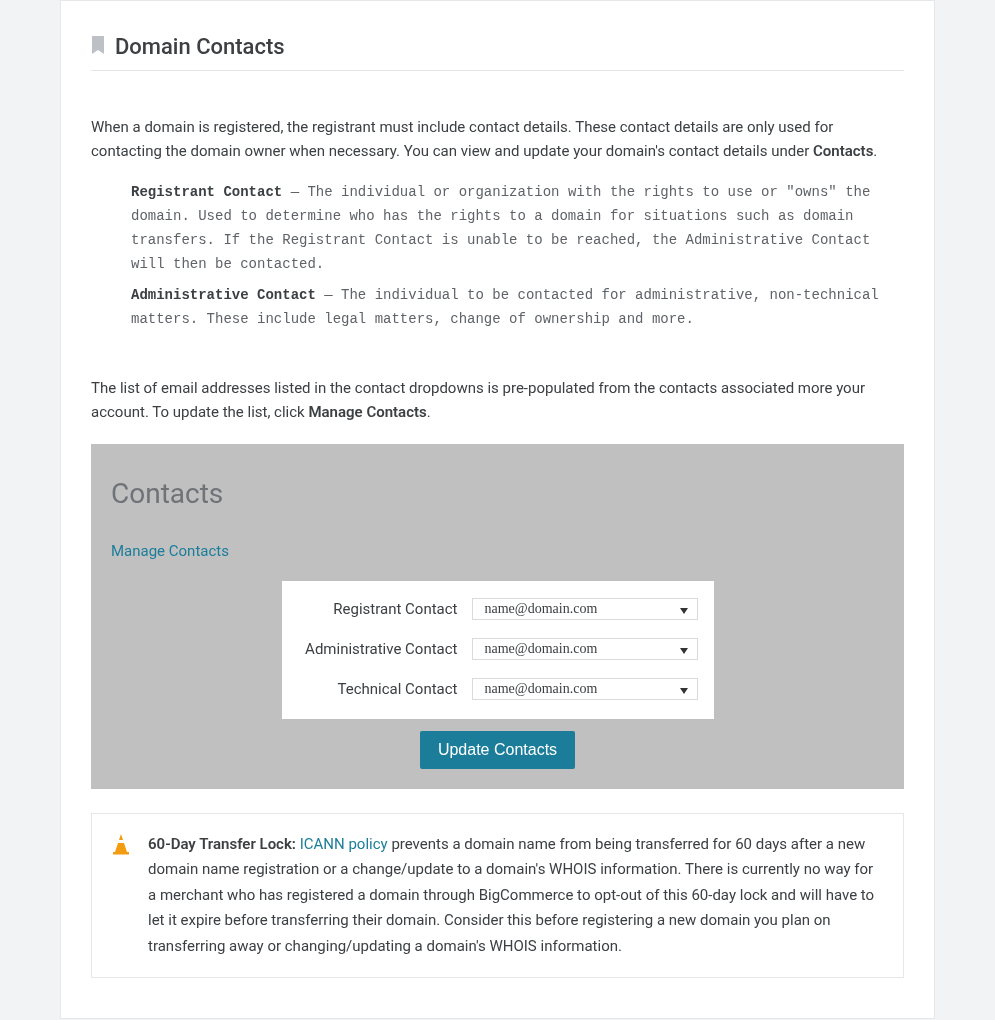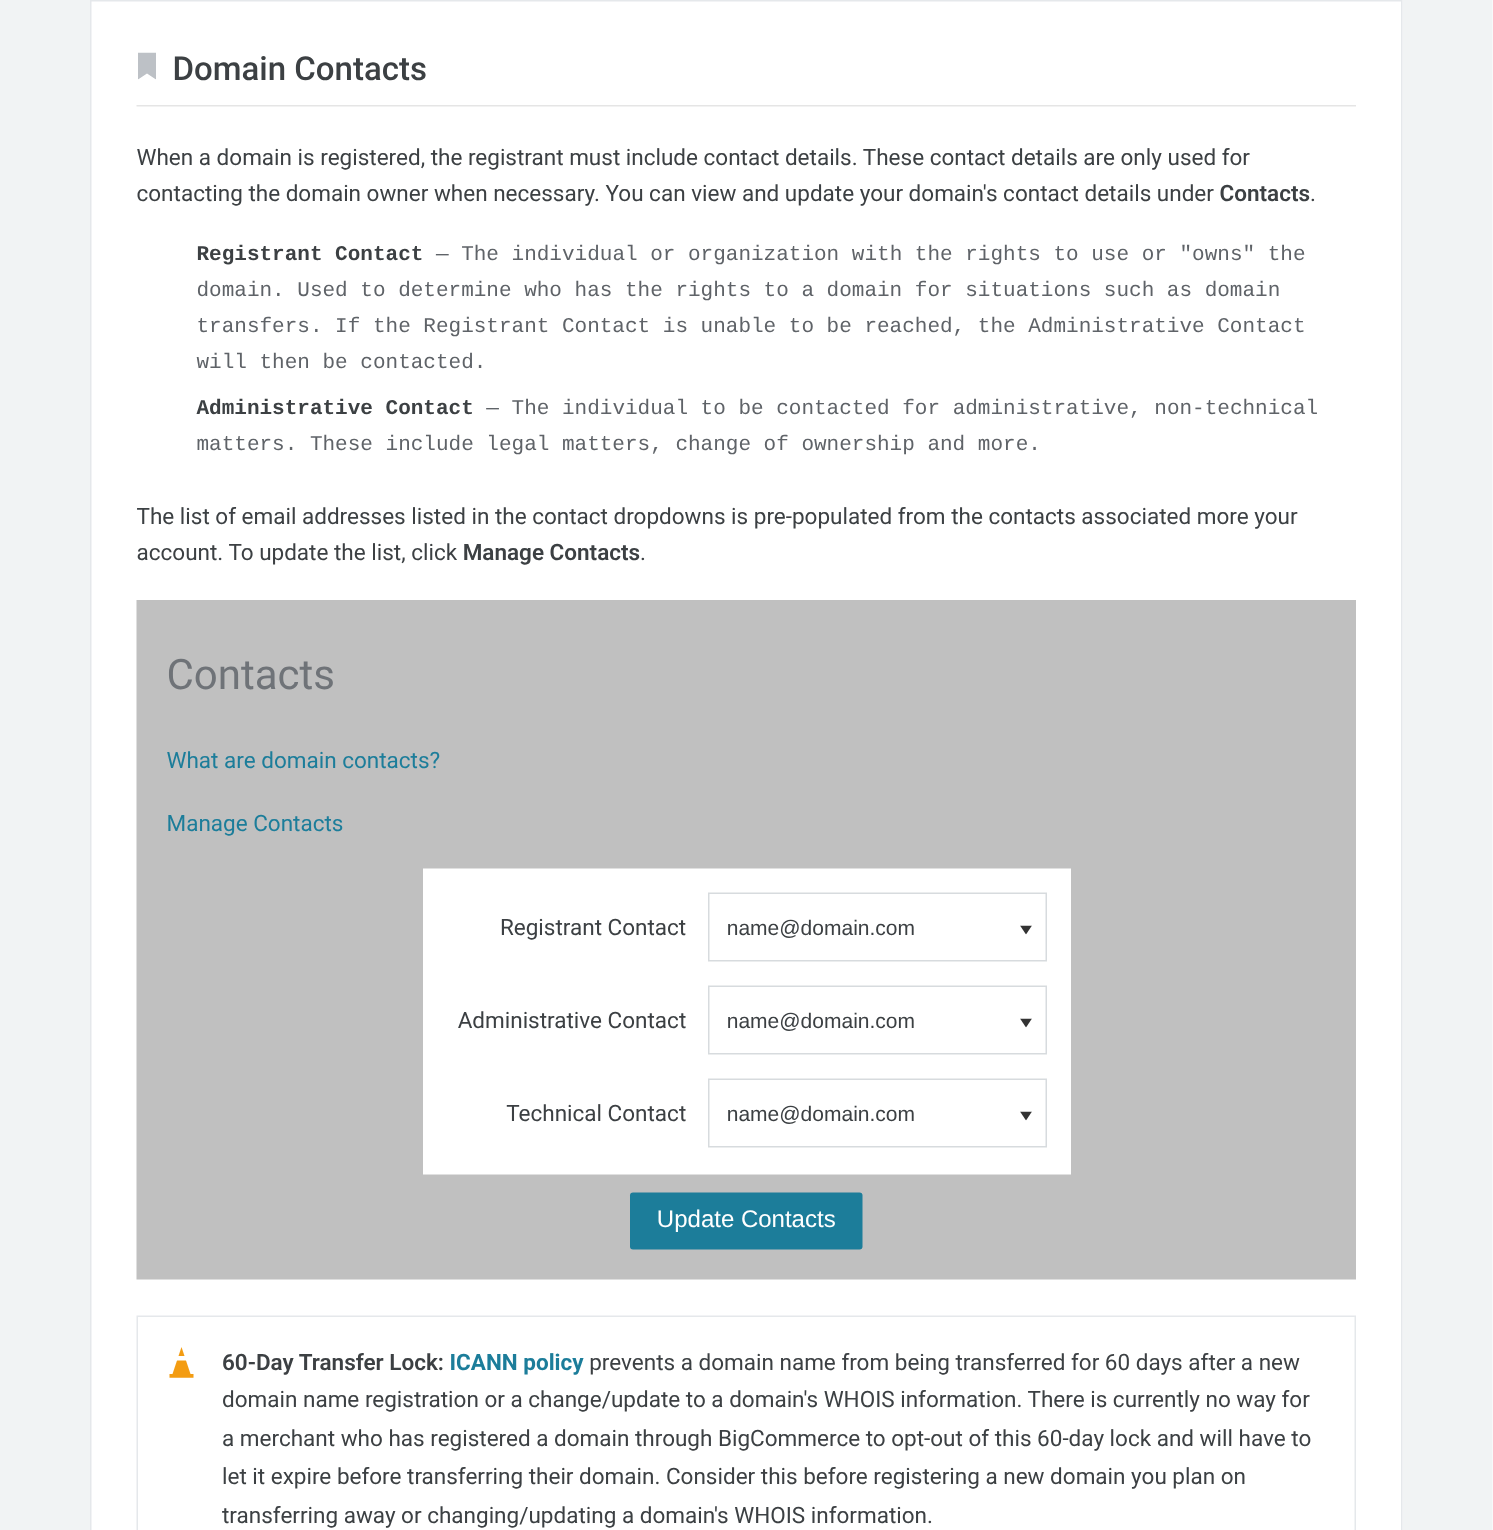--- a/index.html
+++ b/index.html
@@ -38,20 +38,21 @@
       fill: #bdc1c6;
     }
     hr.divider {
       border: none;
       border-top: 1px solid #e5e5e5;
       margin-bottom: 22px;
     }
     .paragraph {
       color: #3c4043;
       margin-bottom: 18px;
+      margin-top: 44px;
     }
     .strong {
       font-weight: 600;
       color: #3c4043;
     }
     .desc-list {
       margin: 0 0 22px 40px;
       font-family: Liberation Mono, monospace;
     }
     .desc-item {
@@ -103,30 +104,31 @@
       text-align: right;
       color: #3c4043;
       font-size: 15px;
     }
     .select-wrap {
       flex: 1;
       position: relative;
     }
     .select-box {
       width: 100%;
-      height: 46px;
+      height: 22px;
       border: 1px solid #d7dbde;
       background: #fff;
       padding: 0 16px 0 12px;
       font-size: 14px;
       color: #3c4043;
       text-align: left;
       outline: none;
       display: flex;
       align-items: center;
+      font-family: Liberation Serif, serif;
     }
     .caret-icon {
       position: absolute;
       right: 10px;
       top: 50%;
       transform: translateY(-50%);
       pointer-events: none;
     }
     .btn-primary {
       display: block;
@@ -153,21 +155,20 @@
     }
     .callout-text {
       flex: 1;
       color: #3c4043;
       line-height: 1.7;
     }
     .callout-link {
       color: #1c7d9a;
       text-decoration: none;
       cursor: pointer;
-      font-weight: bold;
     }
   </style>
 </head>
 <body>
 
 <div class="page-wrapper">
   <div class="card">
 
     <h2 class="section-title">
       <span>
@@ -191,21 +192,20 @@
         <span class="label">Administrative Contact</span><span> — The individual to be contacted for administrative, non-technical matters. These include legal matters, change of ownership and more.</span>
       </div>
     </div>
 
     <p class="paragraph">
       <span>The list of email addresses listed in the contact dropdowns is pre-populated from the contacts associated more your account. To update the list, click </span><span class="strong">Manage Contacts</span><span>.</span>
     </p>
 
     <div class="gray-panel">
       <div class="panel-title">Contacts</div>
-      <a class="panel-link">What are domain contacts?</a>
       <a class="panel-link">Manage Contacts</a>
 
       <div class="white-form">
 
         <div class="form-row">
           <div class="form-label">Registrant Contact</div>
           <div class="select-wrap">
             <button class="select-box">
               <span>name@domain.com</span>
             </button>

